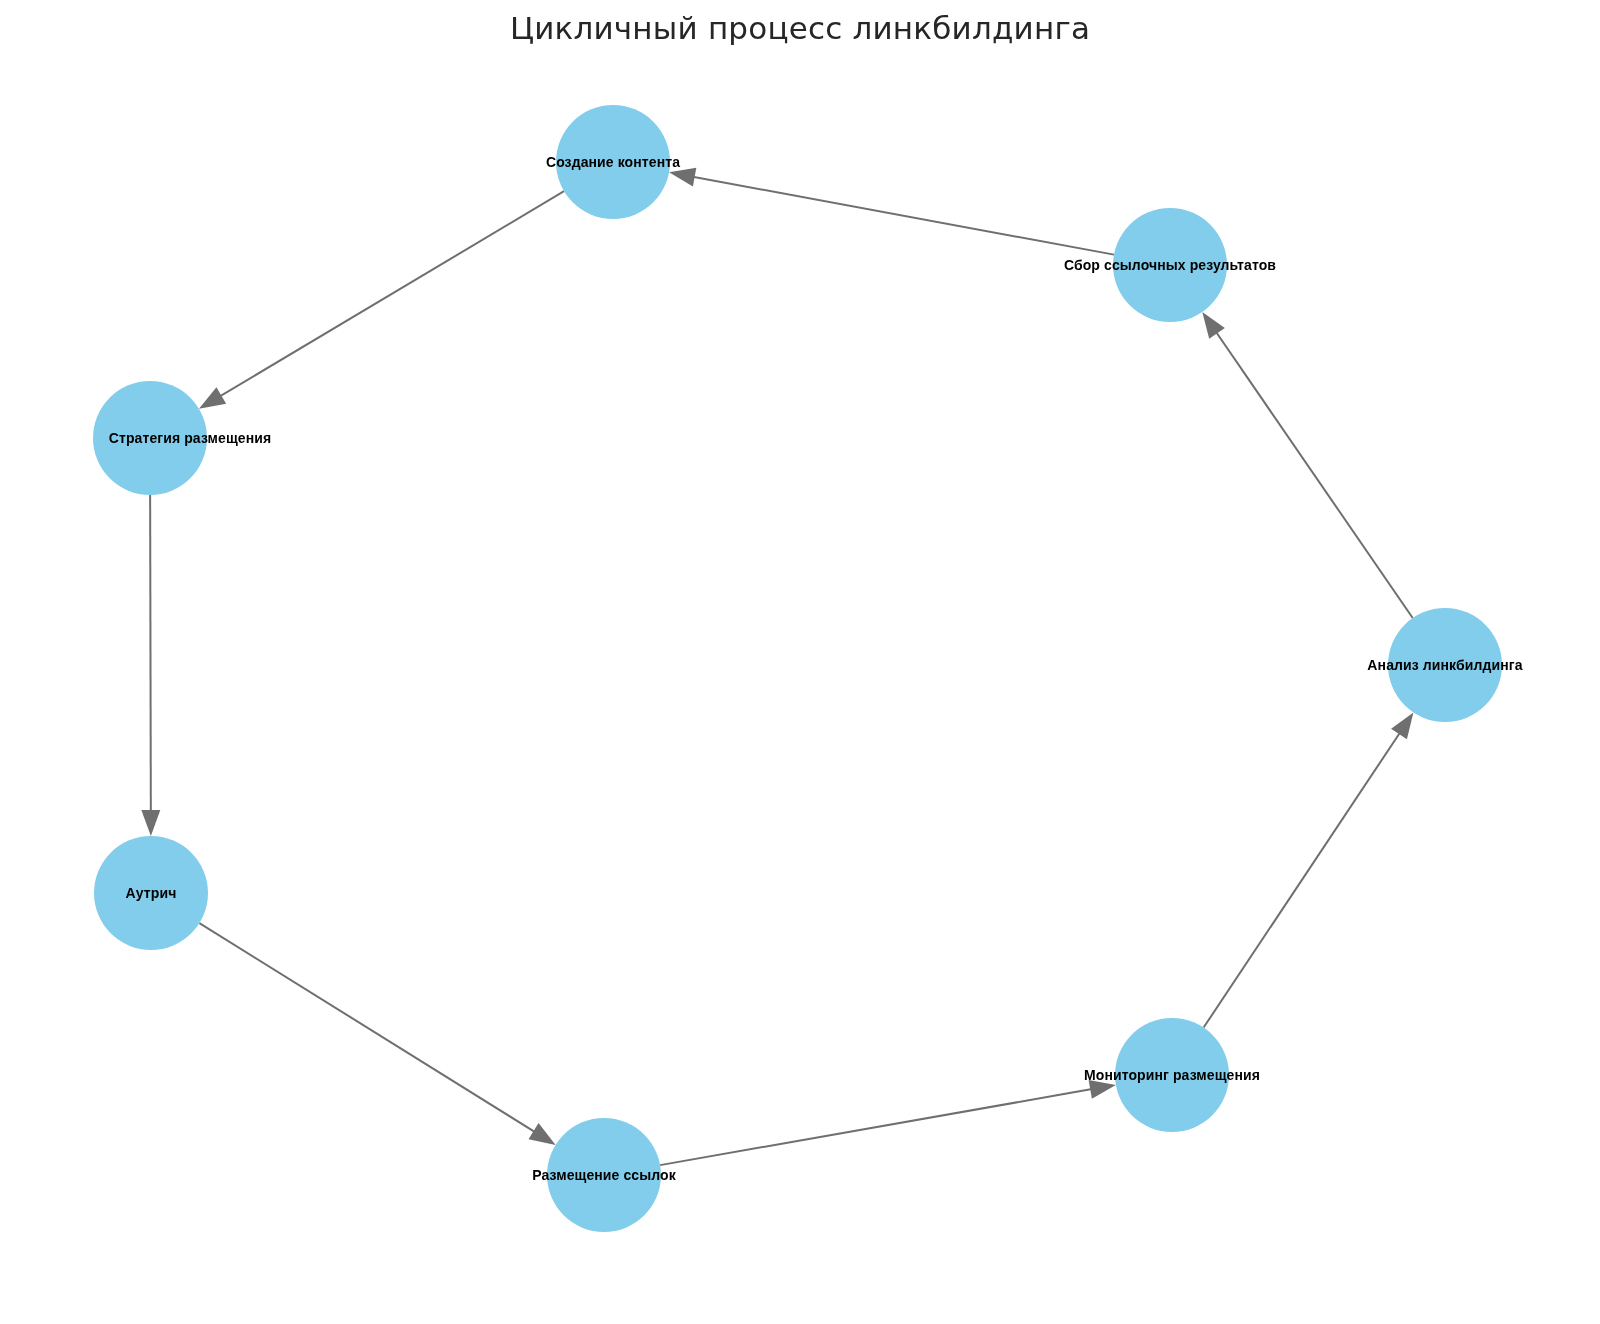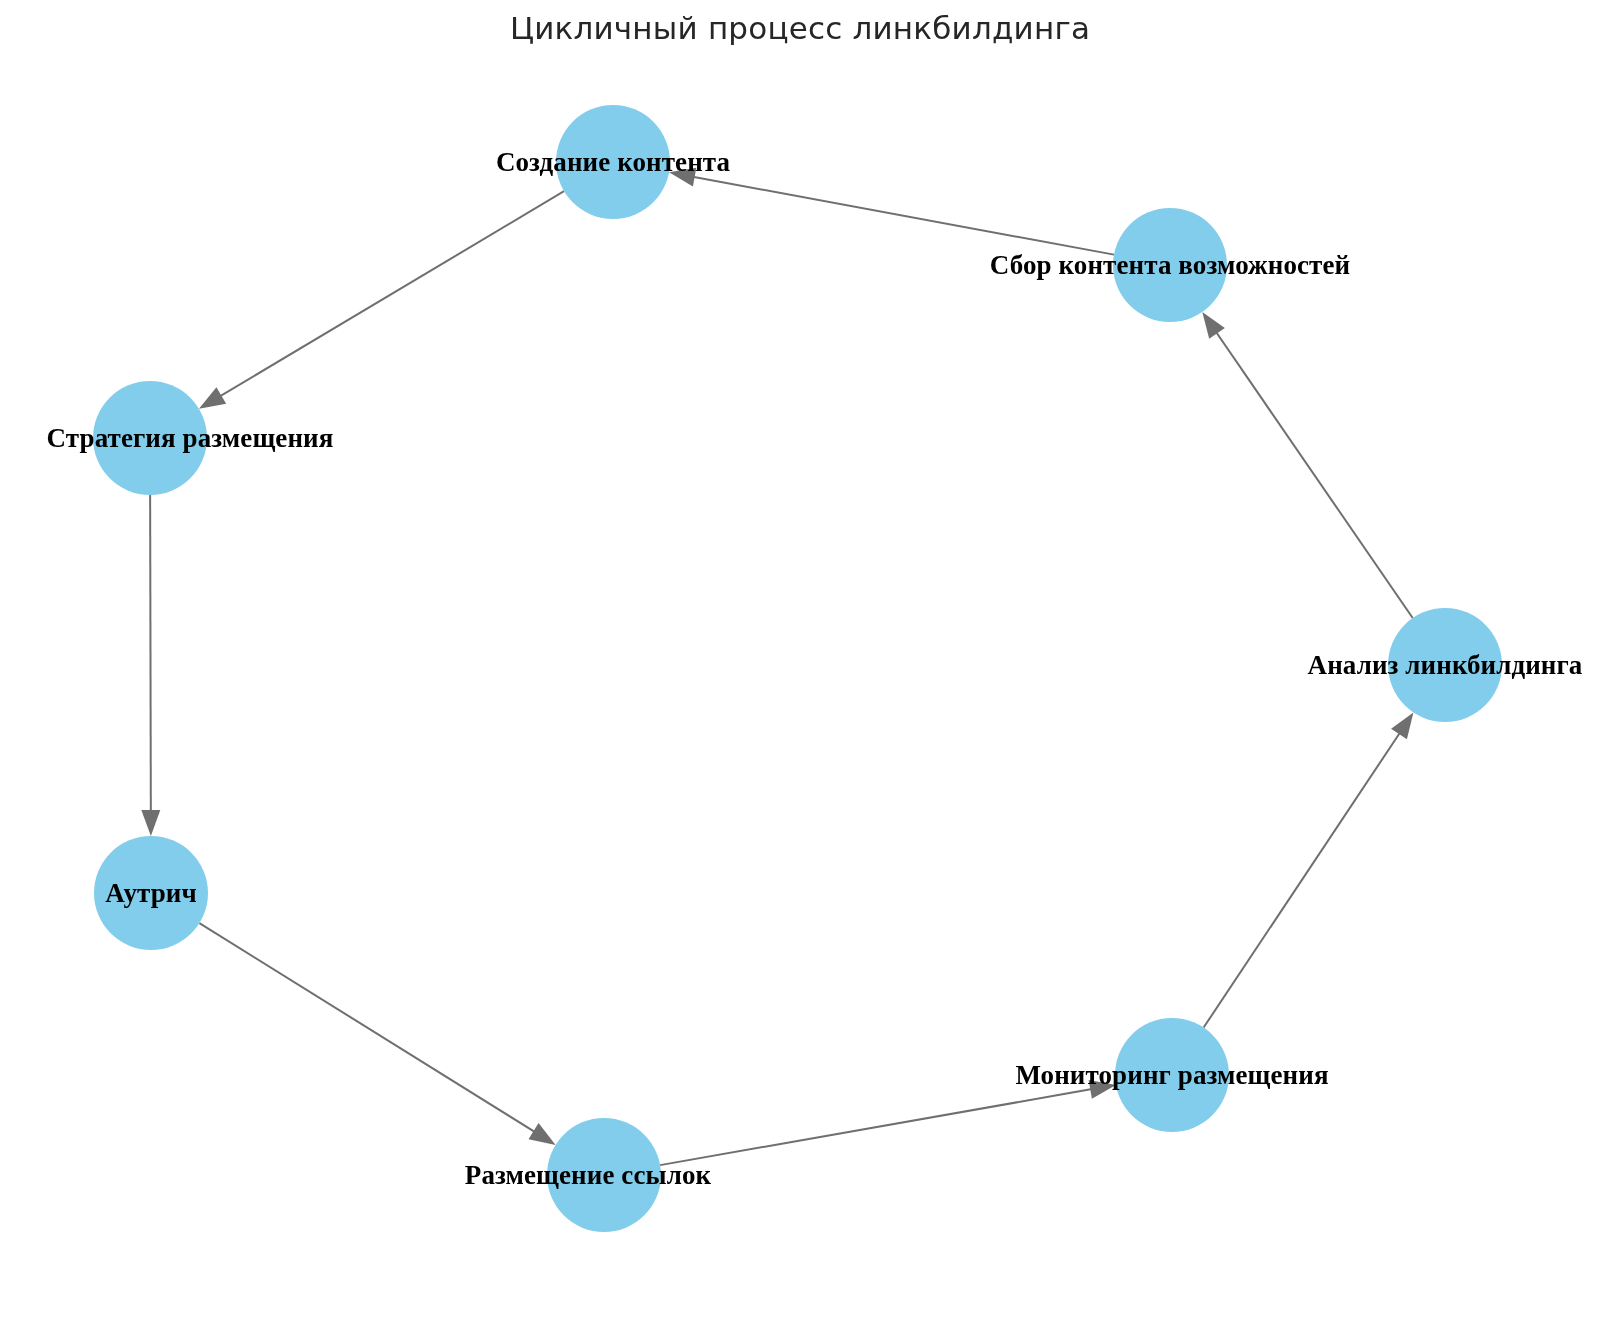--- a/index.html
+++ b/index.html
@@ -48,22 +48,22 @@
     stroke: #6f6f6f;
     stroke-width: 2;
     fill: none;
   }
   .edge-arrow-head {
     fill: #6f6f6f;
     stroke: none;
   }
   .node-label {
     position: absolute;
-    font-family: Liberation Serif, serif;
-    font-size: 27px;
+    font-family: Liberation Sans, sans-serif;
+    font-size: 14px;
     font-weight: bold;
     color: #000000;
     white-space: nowrap;
     transform: translate(-50%, -50%);
     pointer-events: none;
     letter-spacing: 0.1px;
   }
 </style>
 </head>
 <body>
@@ -95,21 +95,21 @@
         <circle cx="1445" cy="665" r="57" class="node-circle"></circle>
         <circle cx="1172" cy="1075" r="57" class="node-circle"></circle>
         <circle cx="604" cy="1175" r="57" class="node-circle"></circle>
         <circle cx="151" cy="893" r="57" class="node-circle"></circle>
         <circle cx="150" cy="438" r="57" class="node-circle"></circle>
       </g>
   </svg>
 
   <div id="labels-layer">
       <div class="node-label" style="left: 613px; top: 162px;">Создание контента</div>
-      <div class="node-label" style="left: 1170px; top: 265px;">Сбор контента возможностей</div>
+      <div class="node-label" style="left: 1170px; top: 265px;">Сбор ссылочных результатов</div>
       <div class="node-label" style="left: 1445px; top: 665px;">Анализ линкбилдинга</div>
       <div class="node-label" style="left: 1172px; top: 1075px;">Мониторинг размещения</div>
-      <div class="node-label" style="left: 588px; top: 1175px;">Размещение ссылок</div>
+      <div class="node-label" style="left: 604px; top: 1175px;">Размещение ссылок</div>
       <div class="node-label" style="left: 151px; top: 893px;">Аутрич</div>
       <div class="node-label" style="left: 150px; top: 438px; margin-left: 40px;">Стратегия размещения</div>
     </div>
 
 </div>
 
 </body></html>

